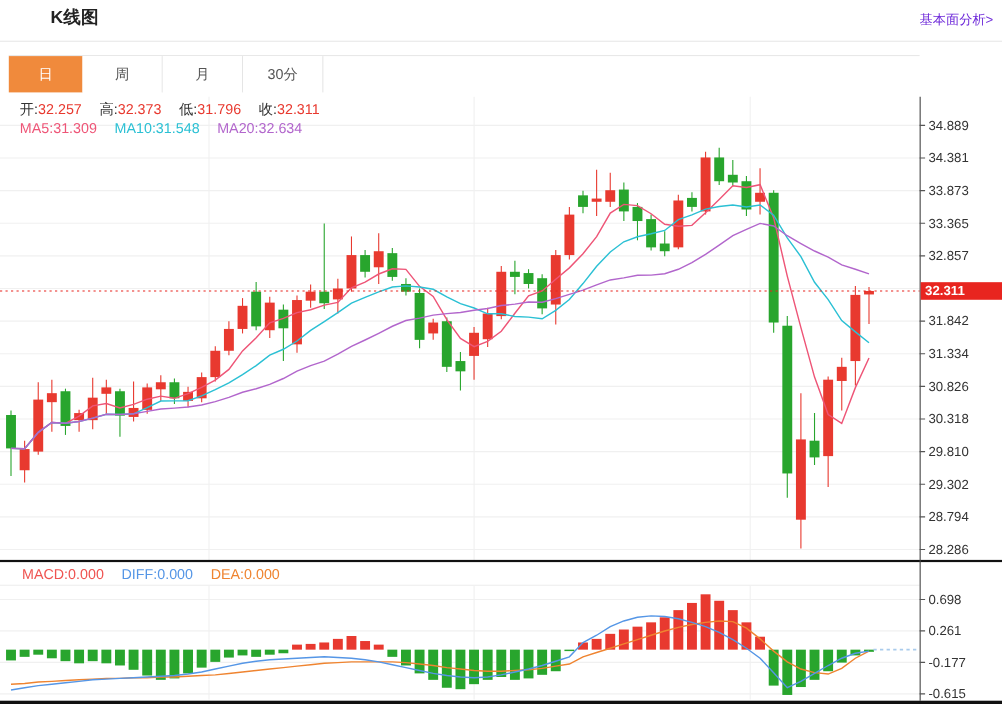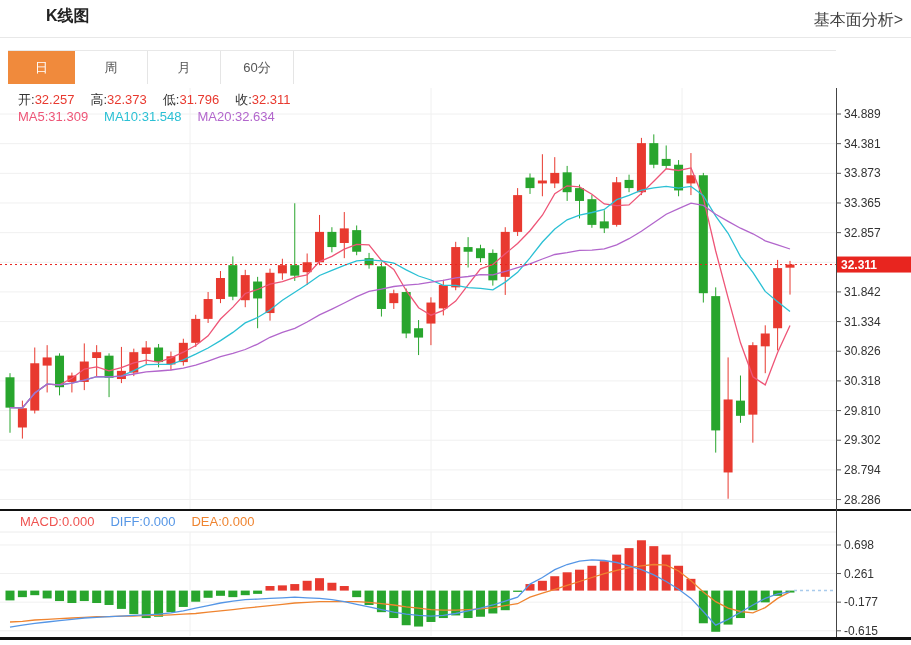--- a/index.html
+++ b/index.html
@@ -1,19 +1,19 @@
 <!DOCTYPE html>
 <html><head>
 <meta charset="utf-8">
 <style>
   html,body{margin:0;padding:0;background:#fff;}
   .page{position:relative;width:911px;height:645px;background:#fff;overflow:hidden;
         font-family:"Liberation Sans","DejaVu Sans",sans-serif;}
   .page-title{position:absolute;left:6px;top:6px;font-size:16px;font-weight:bold;color:#222;margin-left:40px;}
-  .header-link{position:absolute;right:8px;top:10px;font-size:16px;color:#404040;cursor:pointer;text-decoration:none;}
+  .header-link{position:absolute;right:8px;top:10px;font-size:12px;color:#6d28d9;cursor:pointer;text-decoration:none;}
   .header-divider{position:absolute;left:0;top:37px;width:911px;height:1px;background:#e8e8e8;}
   .tab-strip{position:absolute;left:8px;top:50px;height:33px;display:flex;border-top:1px solid #e8e8e8;}
   .tab-strip-ext{position:absolute;left:8px;top:50px;width:828px;height:1px;background:#e8e8e8;}
   .tab{width:73px;height:33px;line-height:33px;text-align:center;font-size:13px;color:#555;
        background:#fff;border-right:1px solid #e5e5e5;cursor:pointer;box-sizing:border-box;}
   .tab.active{width:67px;background:#f08a3c;color:#fff;border-right:none;}
   .legend-row{position:absolute;font-size:13px;white-space:nowrap;}
   .legend-row .lg{margin-right:16px;}
   svg{position:absolute;left:0;top:0;}
 </style>
@@ -290,20 +290,20 @@
     </svg>
 
 <div class="page-title">K线图</div>
 <a class="header-link">基本面分析&gt;</a>
 <div class="header-divider"></div>
 <div class="tab-strip-ext"></div>
 <div class="tab-strip">
       <div class="tab active">日</div>
       <div class="tab">周</div>
       <div class="tab">月</div>
-      <div class="tab">60分</div>
+      <div class="tab">30分</div>
     </div>
 
 <div class="legend-row" style="left:18px;top:91px;"><span class="lg"><span style="color: rgb(51, 51, 51);">开:</span><span style="color: rgb(232, 57, 47);">32.257</span></span><span class="lg"><span style="color: rgb(51, 51, 51);">高:</span><span style="color: rgb(232, 57, 47);">32.373</span></span><span class="lg"><span style="color: rgb(51, 51, 51);">低:</span><span style="color: rgb(232, 57, 47);">31.796</span></span><span class="lg"><span style="color: rgb(51, 51, 51);">收:</span><span style="color: rgb(232, 57, 47);">32.311</span></span></div>
 <div class="legend-row" style="left:18px;top:109px;"><span class="lg"><span style="color: rgb(238, 85, 119);">MA5:</span><span style="color: rgb(238, 85, 119);">31.309</span></span><span class="lg"><span style="color: rgb(43, 192, 212);">MA10:</span><span style="color: rgb(43, 192, 212);">31.548</span></span><span class="lg"><span style="color: rgb(178, 102, 204);">MA20:</span><span style="color: rgb(178, 102, 204);">32.634</span></span></div>
 <div class="legend-row" style="left:20px;top:514px;"><span class="lg"><span style="color: rgb(239, 83, 80);">MACD:</span><span style="color: rgb(239, 83, 80);">0.000</span></span><span class="lg"><span style="color: rgb(85, 150, 230);">DIFF:</span><span style="color: rgb(85, 150, 230);">0.000</span></span><span class="lg"><span style="color: rgb(239, 132, 48);">DEA:</span><span style="color: rgb(239, 132, 48);">0.000</span></span></div>
 
 </div>
 
 </body></html>

